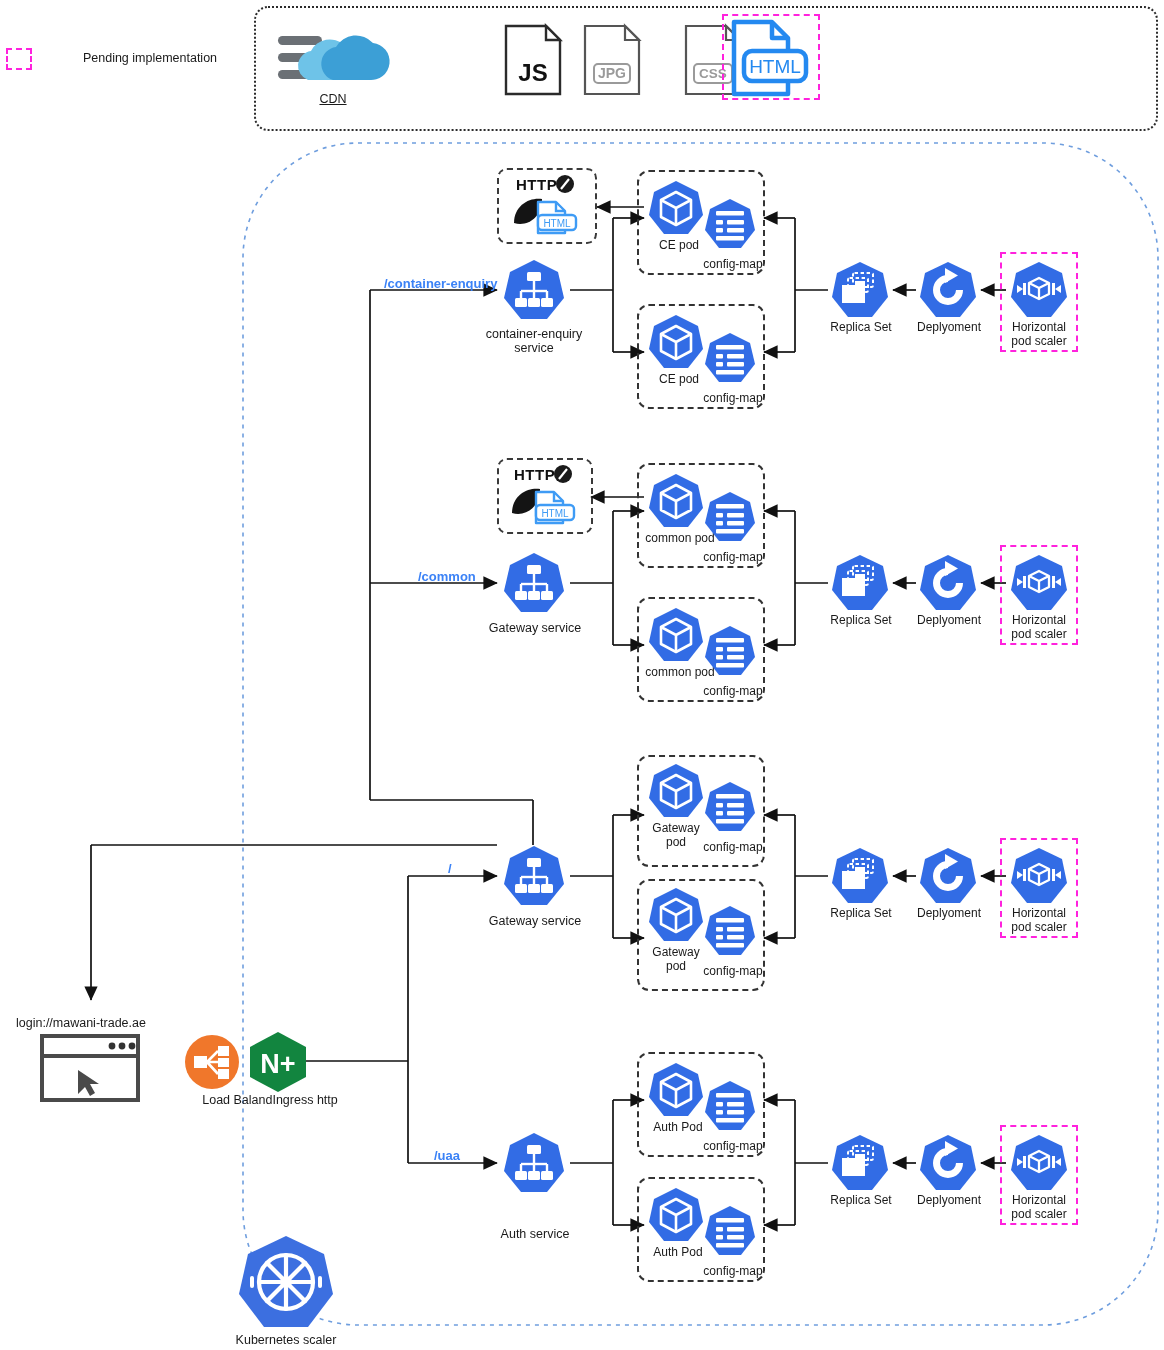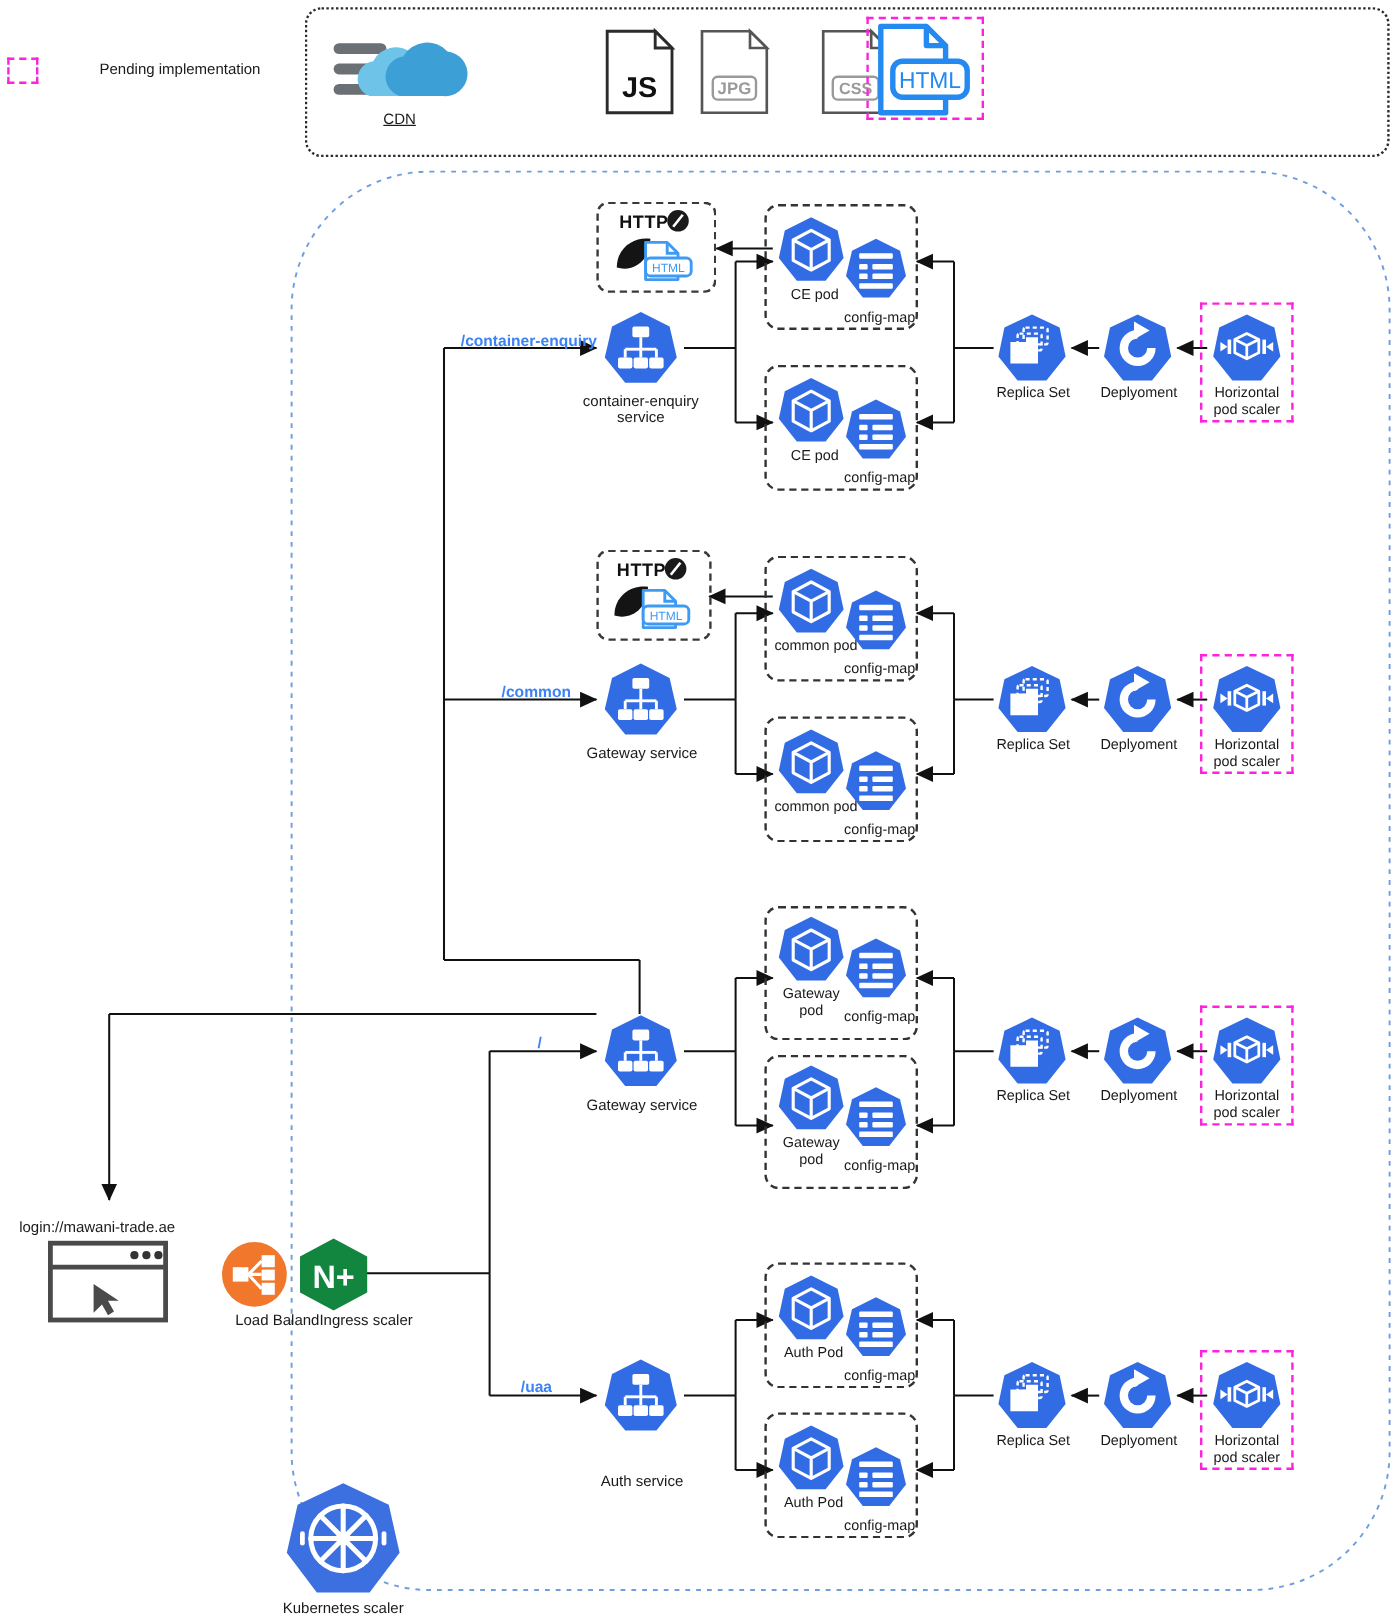--- a/index.html
+++ b/index.html
@@ -186,21 +186,21 @@
       <path d="M22,27 L33,16 M22,27 L33,27 M22,27 L33,39" stroke="#fff" stroke-width="2.6" fill="none"></path>
     </svg>
   </div>
 
   <div class="node" style="left:248px;top:1031px;">
     <svg width="60" height="62" viewBox="0 0 60 62">
       <path d="M30,1 L58,16 L58,46 L30,61 L2,46 L2,16 z" fill="#12853F"></path>
       <text x="30" y="42" font-family="Liberation Sans, sans-serif" font-size="27" font-weight="bold" fill="#fff" text-anchor="middle">N+</text>
     </svg>
   </div>
-  <div class="lbl" style="left:160px;top:1093px;width:220px;">Load BalandIngress scaler</div>
+  <div class="lbl" style="left:160px;top:1093px;width:220px;">Load BalandIngress http</div>
 
   <div class="node" style="left:238px;top:1234px;">
     <svg width="96" height="96" viewBox="0 0 96 96">
       <path d="M48,2 L86,20 L95,60 L70,93 L26,93 L1,60 L10,20 z" fill="#3c6fe0"></path>
       <g fill="none" stroke="#fff" stroke-width="4.2" stroke-linecap="round">
         <circle cx="48" cy="48" r="27"></circle>
         <circle cx="48" cy="48" r="6" fill="#fff" stroke="none"></circle>
         <line x1="48" y1="21" x2="48" y2="42"></line>
         <line x1="48" y1="54" x2="48" y2="75"></line>
         <line x1="21" y1="48" x2="42" y2="48"></line>

